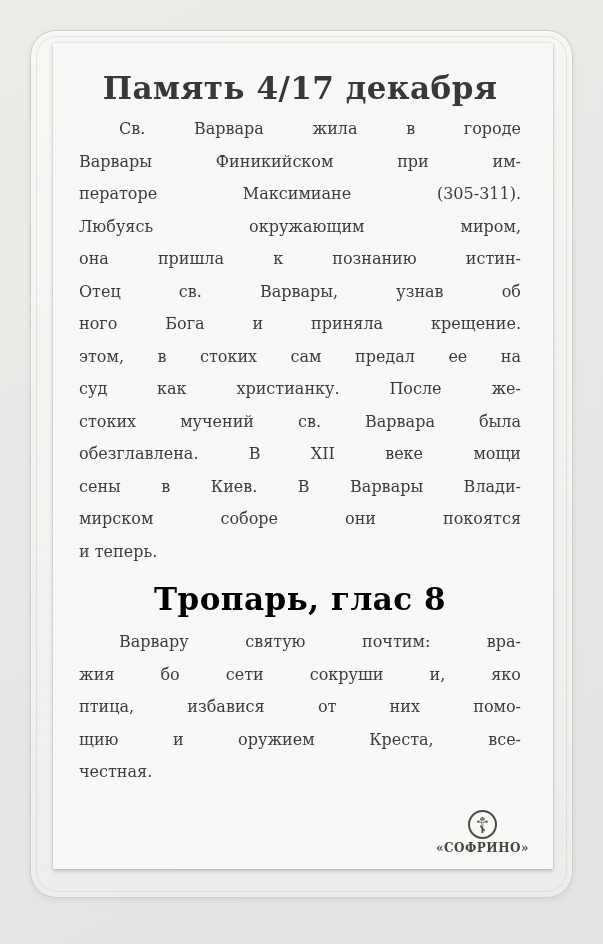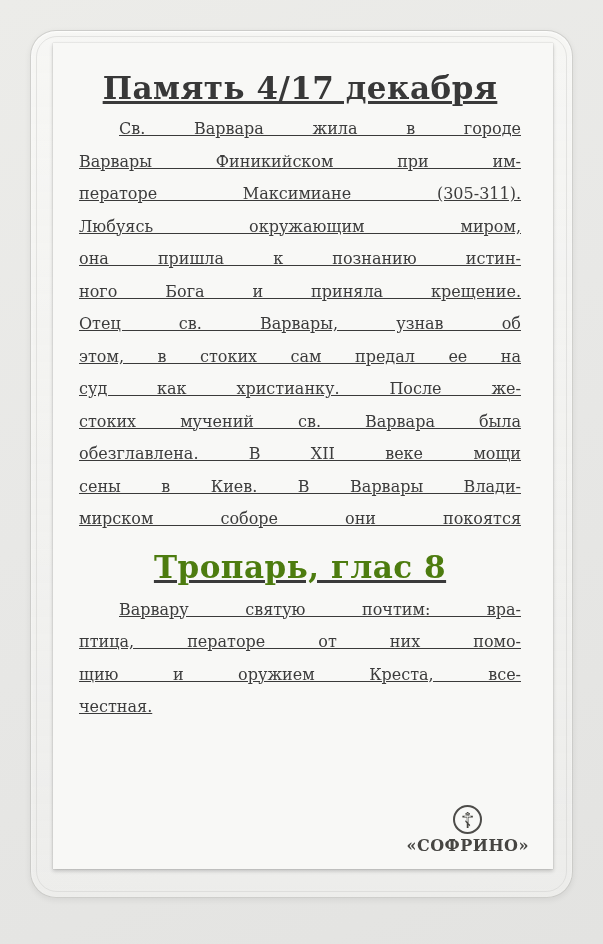--- a/index.html
+++ b/index.html
@@ -42,21 +42,20 @@
     width: 500px;
     height: 826px;
     background: #f8f8f6;
     box-shadow: 0 2px 4px rgba(0,0,0,0.20), 0 0 1px rgba(0,0,0,0.25);
   }
   .card-content {
     position: absolute;
     left: 0; top: 0; right: 0; bottom: 0;
     padding: 27px 32px 0 26px;
     color: #3a3a3a;
-    text-decoration: underline;
   }
   .title {
     font-size: 31px;
     font-weight: bold;
     text-align: center;
     letter-spacing: 0.5px;
     line-height: 36px;
     margin: 0 0 7px 0;
     color: #383838;
   }
@@ -73,21 +72,21 @@
   }
   .para .line.first { text-indent: 40px; }
   .para .line.last  { text-align-last: left; }
   .subtitle {
     font-size: 31px;
     font-weight: bold;
     text-align: center;
     letter-spacing: 0.5px;
     line-height: 38px;
     margin: 12px 0 8px 0;
-    color: #4d7c0f;
+    color: #000000;
   }
   .logo {
     position: absolute;
     right: 24px;
     bottom: 14px;
     text-align: center;
     color: #444340;
   }
   .logo-circle {
     width: 29px;
@@ -96,21 +95,21 @@
     border: 2px solid #4d4c49;
     border-radius: 50%;
     font-family: "DejaVu Sans", sans-serif;
     font-size: 22px;
     line-height: 28px;
     text-align: center;
     color: #45443f;
     box-sizing: border-box;
   }
   .logo-text {
-    font-size: 16px;
+    font-size: 12px;
     font-weight: bold;
     letter-spacing: 0.5px;
     white-space: nowrap;
     color: #464542;
   }
 </style>
 </head>
 <body>
 
 <div class="lamination">
@@ -118,35 +117,37 @@
     <div class="card-content">
 
       <div class="title">Память 4/17 декабря</div>
 
       <div class="para">
           <div class="line first">Св. Варвара жила в городе</div>
           <div class="line">Варвары Финикийском при им-</div>
           <div class="line">ператоре Максимиане (305-311).</div>
           <div class="line">Любуясь окружающим миром,</div>
           <div class="line">она пришла к познанию истин-</div>
+          <div class="line">Отец св. Варвары, узнав об</div>
           <div class="line">ного Бога и приняла крещение.</div>
-          <div class="line">Отец св. Варвары, узнав об</div>
           <div class="line">этом, в стоких сам предал ее на</div>
           <div class="line">суд как христианку. После же-</div>
           <div class="line">стоких мучений св. Варвара была</div>
           <div class="line">обезглавлена. В XII веке мощи</div>
           <div class="line">сены в Киев. В Варвары Влади-</div>
           <div class="line">мирском соборе они покоятся</div>
+          <div class="line last">и теперь.</div>
         </div>
 
       <div class="subtitle">Тропарь, глас 8</div>
 
       <div class="para">
           <div class="line first">Варвару святую почтим: вра-</div>
-          <div class="line">птица, ператоре от них помо-</div>
+          <div class="line">жия бо сети сокруши и, яко</div>
+          <div class="line">птица, избавися от них помо-</div>
           <div class="line">щию и оружием Креста, все-</div>
           <div class="line last">честная.</div>
         </div>
 
       <div class="logo">
         <div class="logo-circle">☦</div>
         <div class="logo-text">«СОФРИНО»</div>
       </div>
 
     </div>

